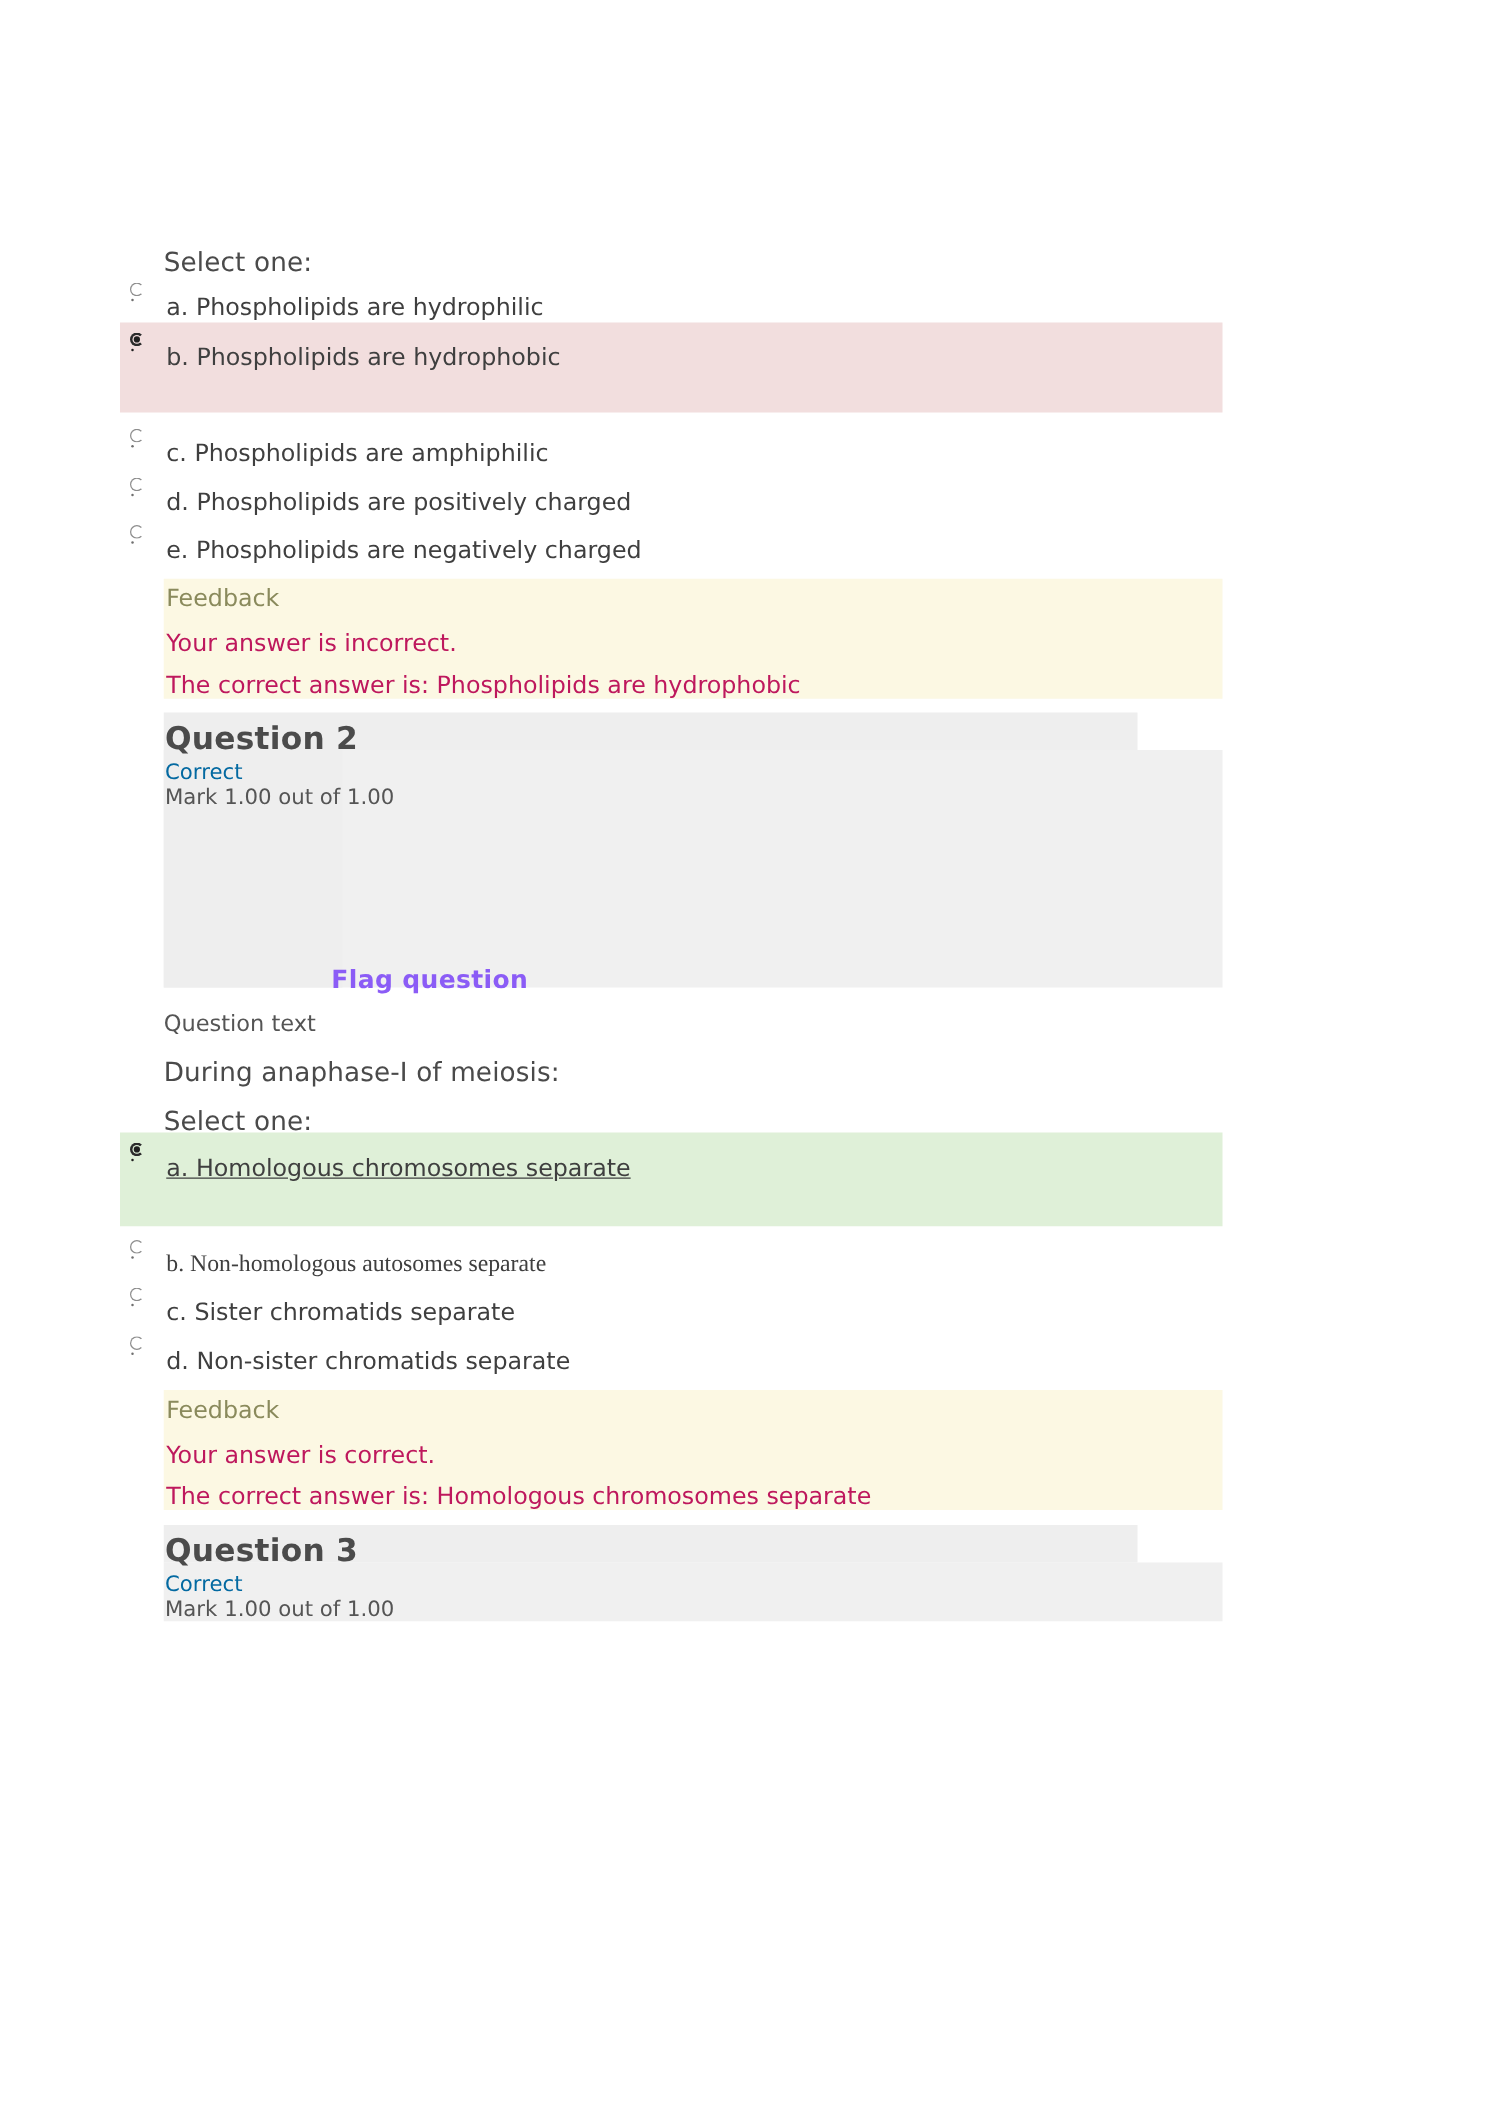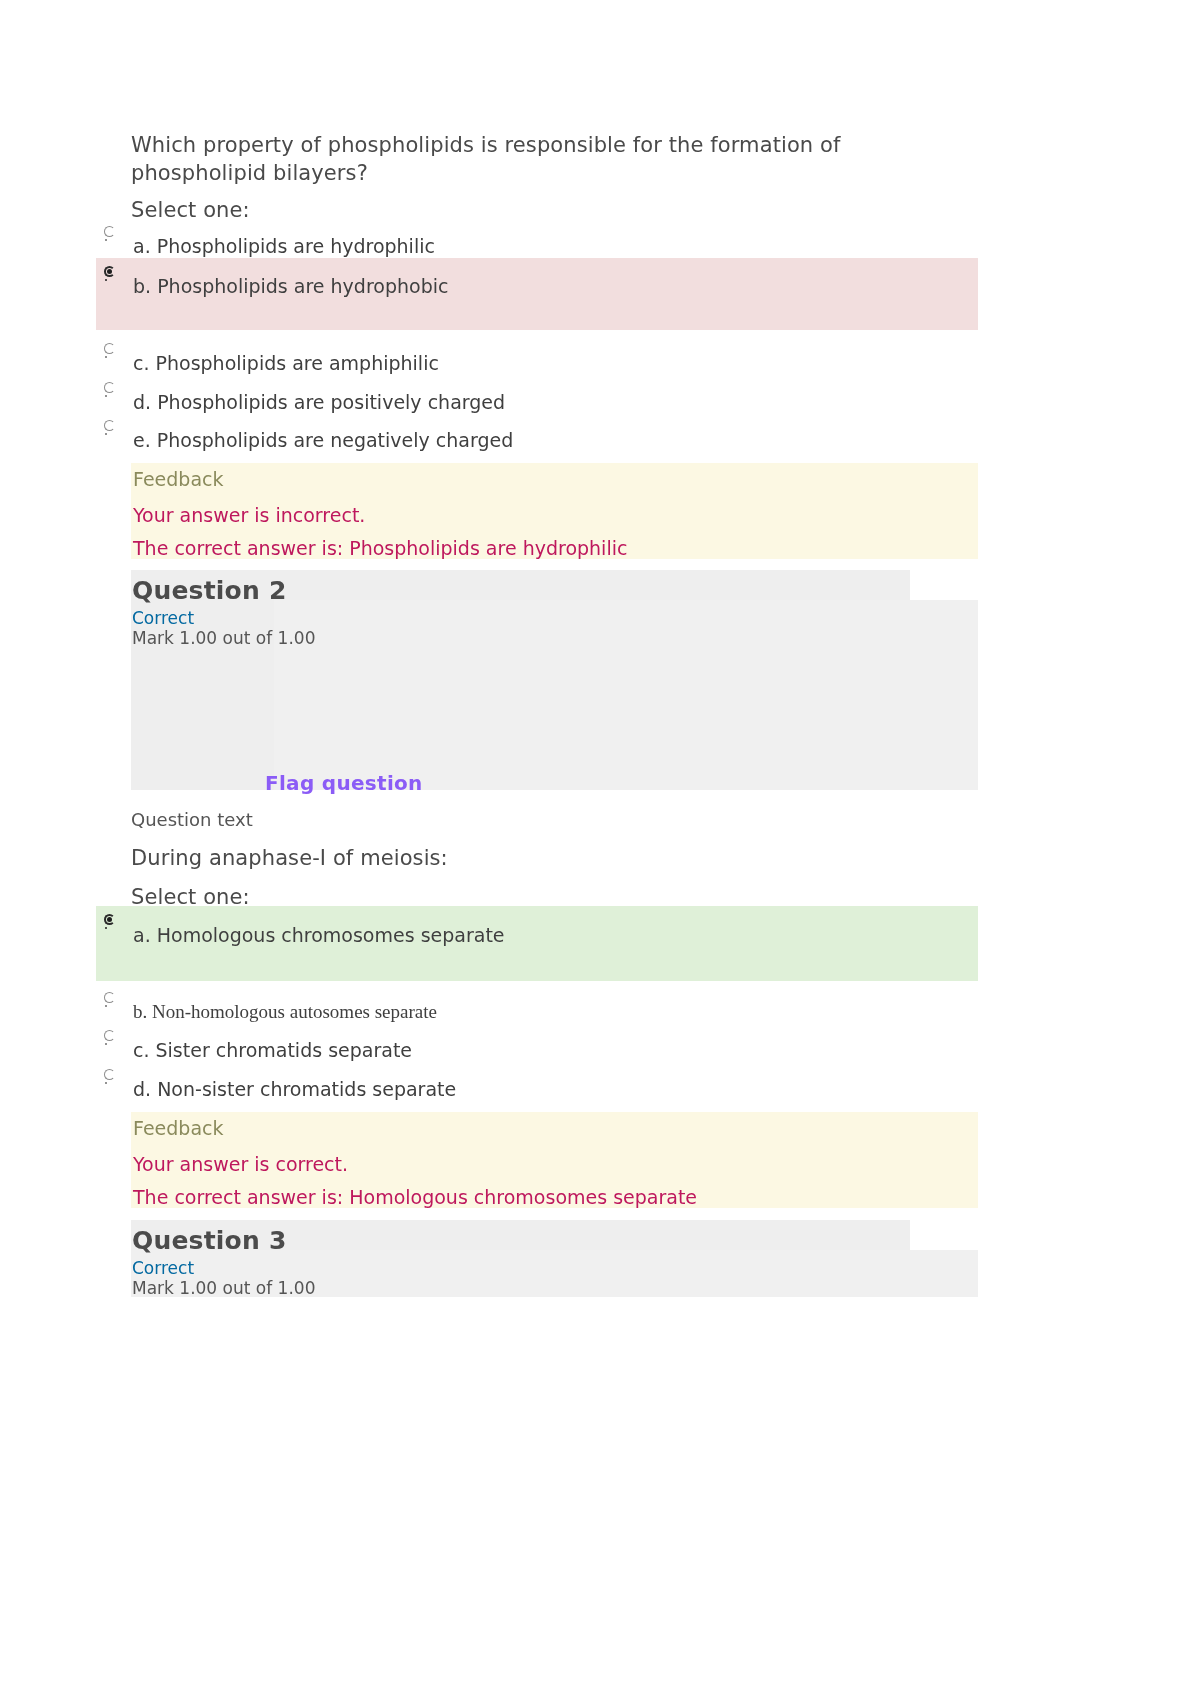--- a/index.html
+++ b/index.html
@@ -135,21 +135,20 @@
     font-weight: bold;
     color: #8b5cf6;
     letter-spacing: .3px;
   }
 </style>
 </head>
 <body>
 
 <div class="page">
 
-  <div class="qtext" style="left:131px; top:131px; width:740px;">Which property of phospholipids is responsible for the formation of phospholipid bilayers?</div>
 
   <div class="qtext" style="left:131px; top:196px;">Select one:</div>
 
   <div class="band band-incorrect" style="left:96px; top:258px; width:882px; height:72px;"></div>
 
   <div class="radio" style="left:103px; top:226px;">
     <span class="ring"></span>
     <span class="tick"></span>
   </div>
   <div class="opt-label" style="left:133px; top:233px;">a. Phospholipids are hydrophilic</div>
@@ -175,21 +174,21 @@
 
   <div class="radio" style="left:103px; top:420px;">
     <span class="ring"></span>
     <span class="tick"></span>
   </div>
   <div class="opt-label" style="left:133px; top:427px;">e. Phospholipids are negatively charged</div>
 
   <div class="band band-feedback" style="left:131px; top:463px; width:847px; height:96px;"></div>
   <div class="fb-title" style="left:133px; top:467px;">Feedback</div>
   <div class="fb-line" style="left:133px; top:503px;">Your answer is incorrect.</div>
-  <div class="fb-line" style="left:133px; top:536px;">The correct answer is: Phospholipids are hydrophilic</div>
+  <div class="fb-line" style="left:133px; top:536px;">The correct answer is: Phospholipids are hydrophobic</div>
 
   <div class="band band-header" style="left:131px; top:600px; width:847px; height:190px;"></div>
 
   <div class="band band-header-2" style="left:131px; top:570px; width:779px; height:30px;"></div>
 
   <div class="band band-header-2" style="left:131px; top:600px; width:143px; height:190px;"></div>
 
   <div class="q-num" style="left:132px; top:576px;">
     <span>Question</span>
     <span>2</span>
@@ -205,21 +204,21 @@
 
   <div class="qtext" style="left:131px; top:883px;">Select one:</div>
 
   <div class="band band-correct" style="left:96px; top:906px; width:882px; height:75px;"></div>
 
   <div class="radio checked" style="left:103px; top:914px;">
     <span class="ring"></span>
     <span class="dot"></span>
     <span class="tick"></span>
   </div>
-  <div class="opt-label" style="left:133px; top:922px;">a. Homologous chromosomes separate</div>
+  <div class="opt-label" style="left:133px; top:922px;text-decoration:underline;">a. Homologous chromosomes separate</div>
 
   <div class="radio" style="left:103px; top:992px;">
     <span class="ring"></span>
     <span class="tick"></span>
   </div>
   <div class="opt-label" style="left:133px; top:999px;font-family:Liberation Serif, serif;">b. Non-homologous autosomes separate</div>
 
   <div class="radio" style="left:103px; top:1030px;">
     <span class="ring"></span>
     <span class="tick"></span>

